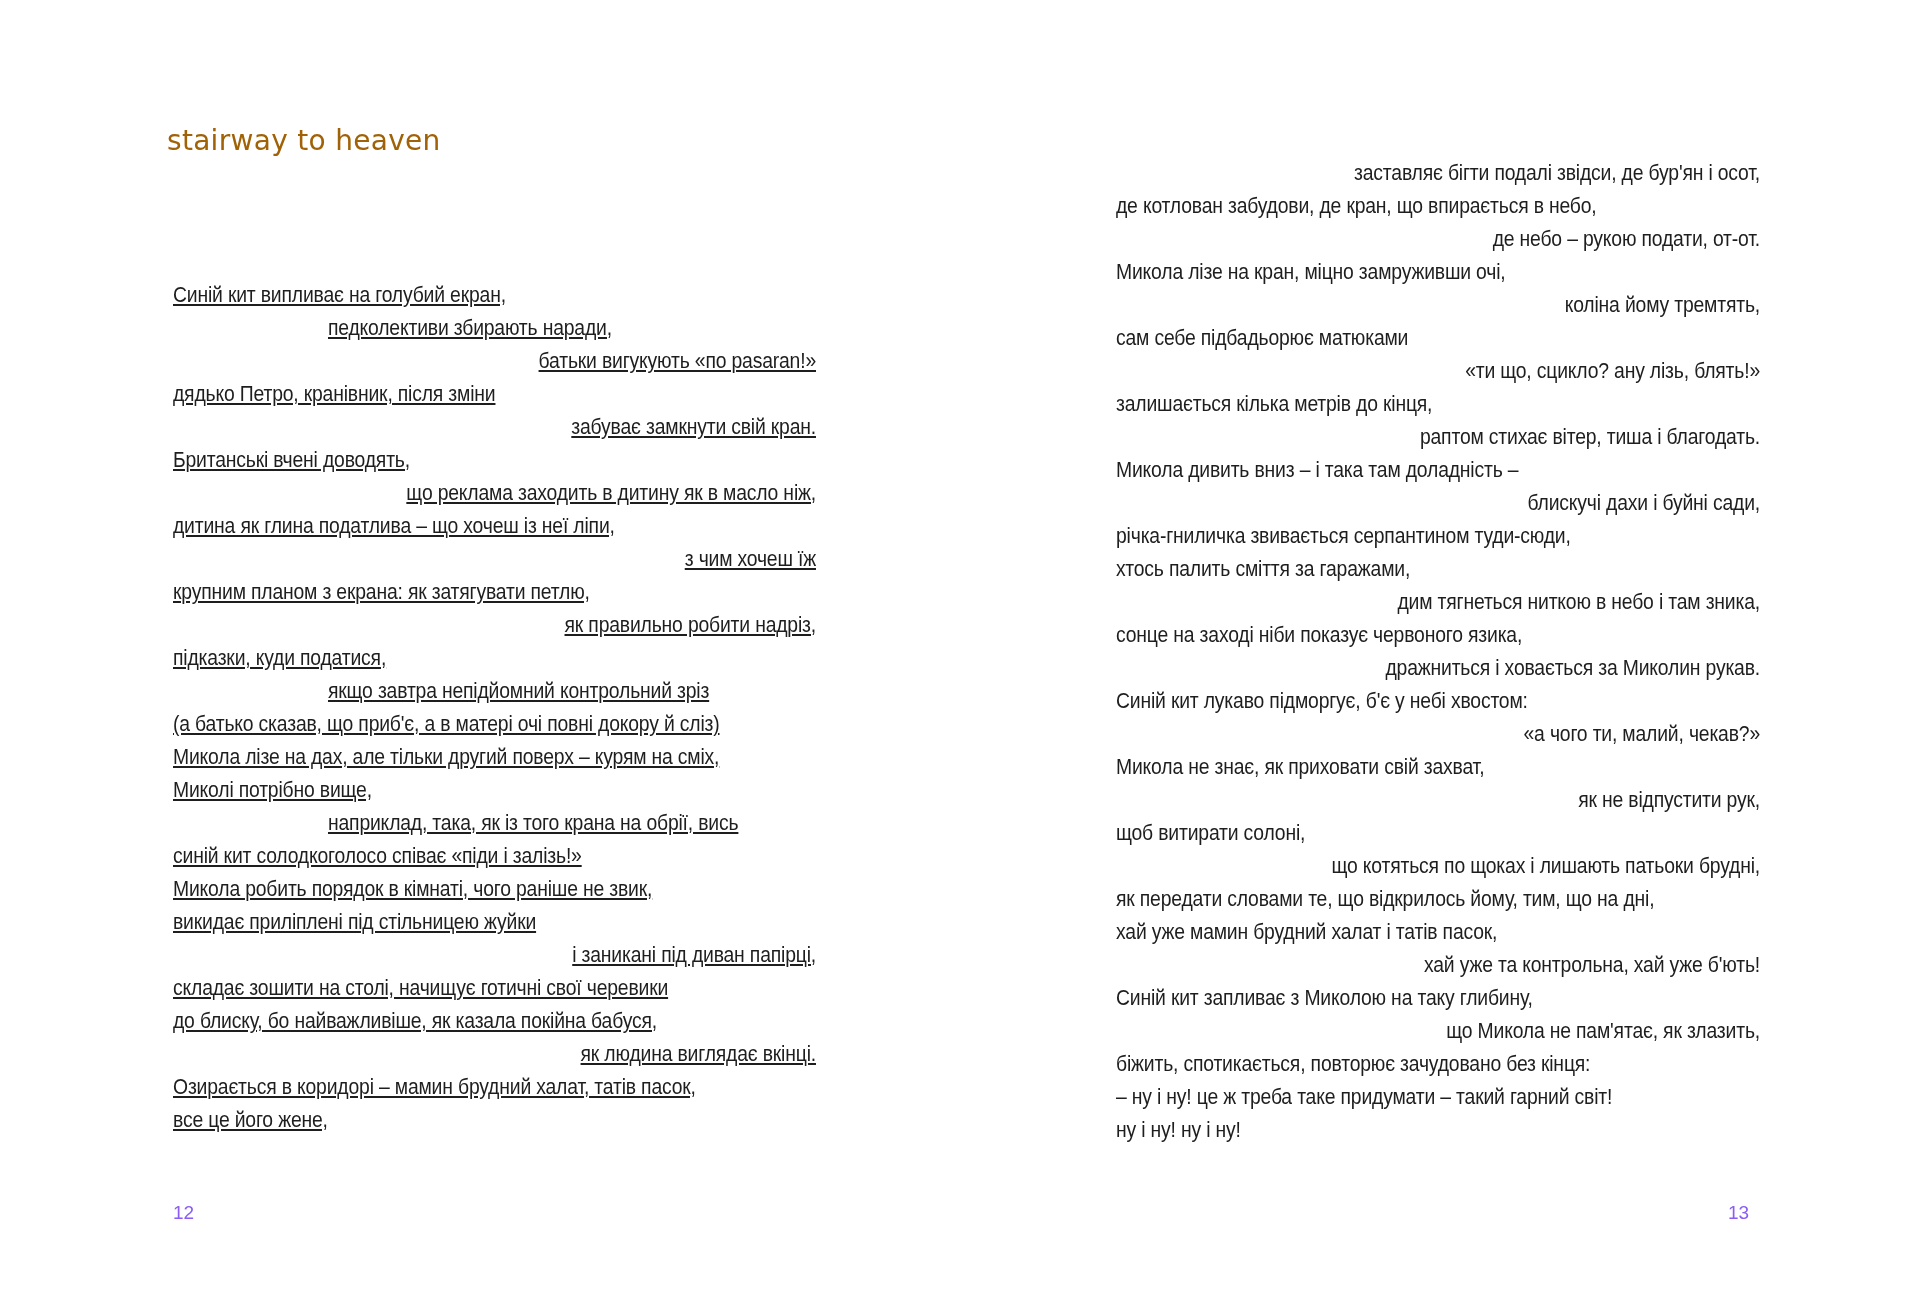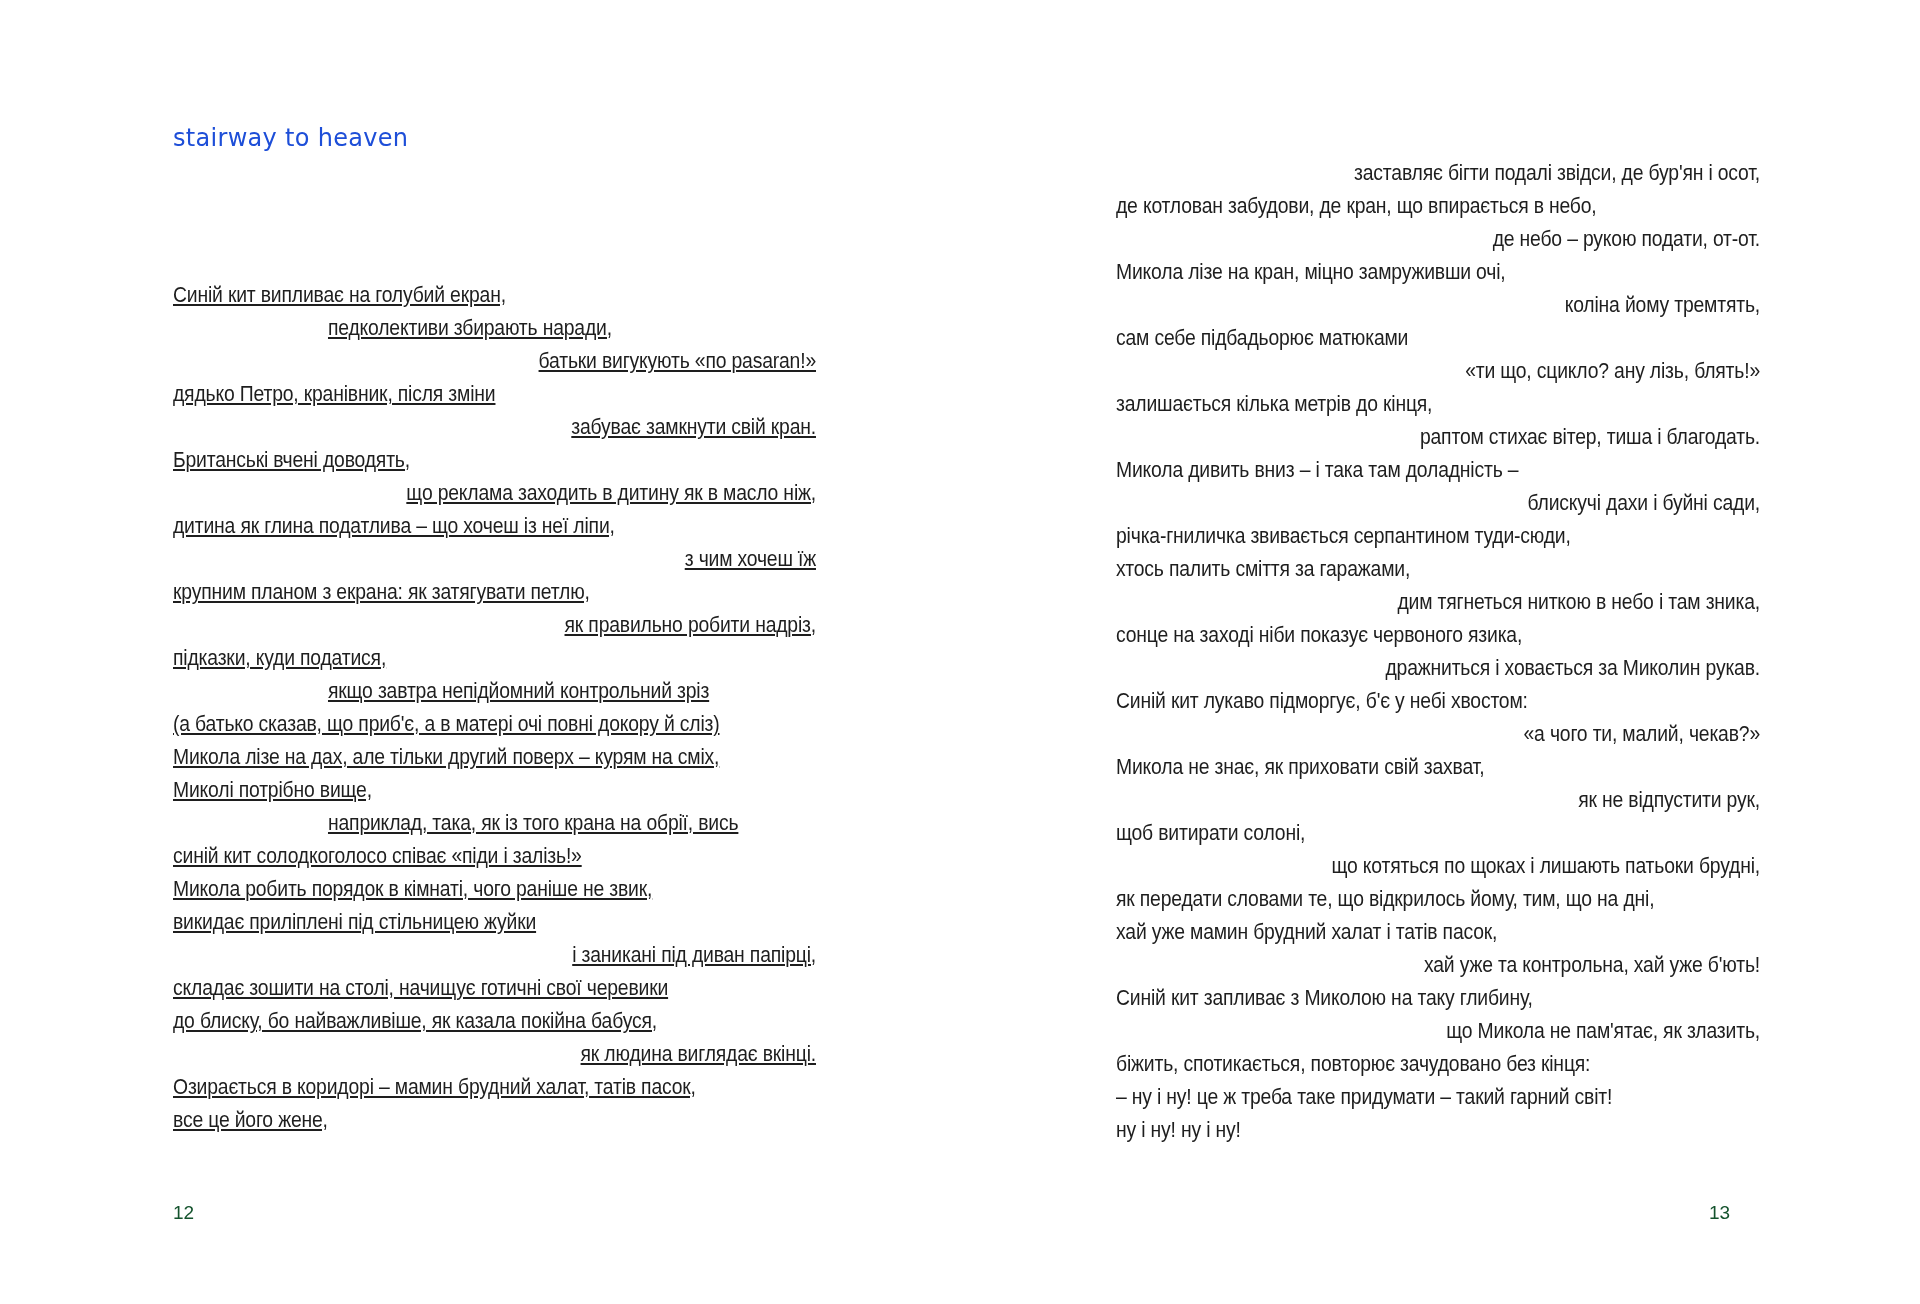--- a/index.html
+++ b/index.html
@@ -1,30 +1,30 @@
 <!DOCTYPE html>
 <html><head>
 <meta charset="utf-8">
 <style>
   html, body { margin:0; padding:0; background:#ffffff; }
   body { width:1920px; height:1304px; position:relative; overflow:hidden;
          font-family:"Liberation Sans Narrow","Liberation Sans", sans-serif; color:#1e1e1e; }
   .page { position:absolute; top:0; height:1304px; }
   .page-left { left:0; width:960px; }
   .page-right { left:960px; width:960px; }
-  .title { position:absolute; left:173px; top:124px; font-family:"DejaVu Sans", sans-serif;
-           font-size:24px; font-weight:500; color:#1d4ed8; letter-spacing:0.3px; margin:0; }
+  .title { position:absolute; left:167px; top:124px; font-family:"DejaVu Sans", sans-serif;
+           font-size:28px; font-weight:500; color:#a16207; letter-spacing:0.3px; margin:0; }
   .poem { position:absolute; margin:0; padding:0; list-style:none; }
   .poem-left { left:173px; top:278px; width:643px;text-decoration:underline; }
   .poem-right { left:1116px; top:144px; width:644px;margin-top:12px; }
   .line { height:33px; line-height:33px; font-size:22.5px; white-space:nowrap;
           transform:scaleX(0.86); transform-origin:left center; letter-spacing:-0.2px; }
   .line.right { text-align:right; transform-origin:right center; }
   .line.indent { padding-left:var(--ind); }
-  .pagenum { position:absolute; font-size:19px; color:#14532d; top:1202px; }
+  .pagenum { position:absolute; font-size:19px; color:#8b5cf6; top:1202px; }
   .pagenum.l { left:173px; }
   .pagenum.r { left:1728px; }
 </style>
 </head>
 <body>
 
 <div class="page page-left">
   <h1 class="title">stairway to heaven</h1>
   <ol class="poem poem-left">
       <li class="line">Синій кит випливає на голубий екран,</li>
@@ -51,21 +51,21 @@
       <li class="line">складає зошити на столі, начищує готичні свої черевики</li>
       <li class="line">до блиску, бо найважливіше, як казала покійна бабуся,</li>
       <li class="line right">як людина виглядає вкінці.</li>
       <li class="line">Озирається в коридорі – мамин брудний халат, татів пасок,</li>
       <li class="line">все це його жене,</li>
     </ol>
   <div class="pagenum l">12</div>
 </div>
 
 <div class="page page-right">
-  <div class="pagenum r" style="left:749px">13</div>
+  <div class="pagenum r" style="left:768px">13</div>
 </div>
 <ol class="poem poem-right">
     <li class="line right">заставляє бігти подалі звідси, де бур'ян і осот,</li>
     <li class="line">де котлован забудови, де кран, що впирається в небо,</li>
     <li class="line right">де небо – рукою подати, от-от.</li>
     <li class="line">Микола лізе на кран, міцно замруживши очі,</li>
     <li class="line right">коліна йому тремтять,</li>
     <li class="line">сам себе підбадьорює матюками</li>
     <li class="line right">«ти що, сцикло? ану лізь, блять!»</li>
     <li class="line">залишається кілька метрів до кінця,</li>

